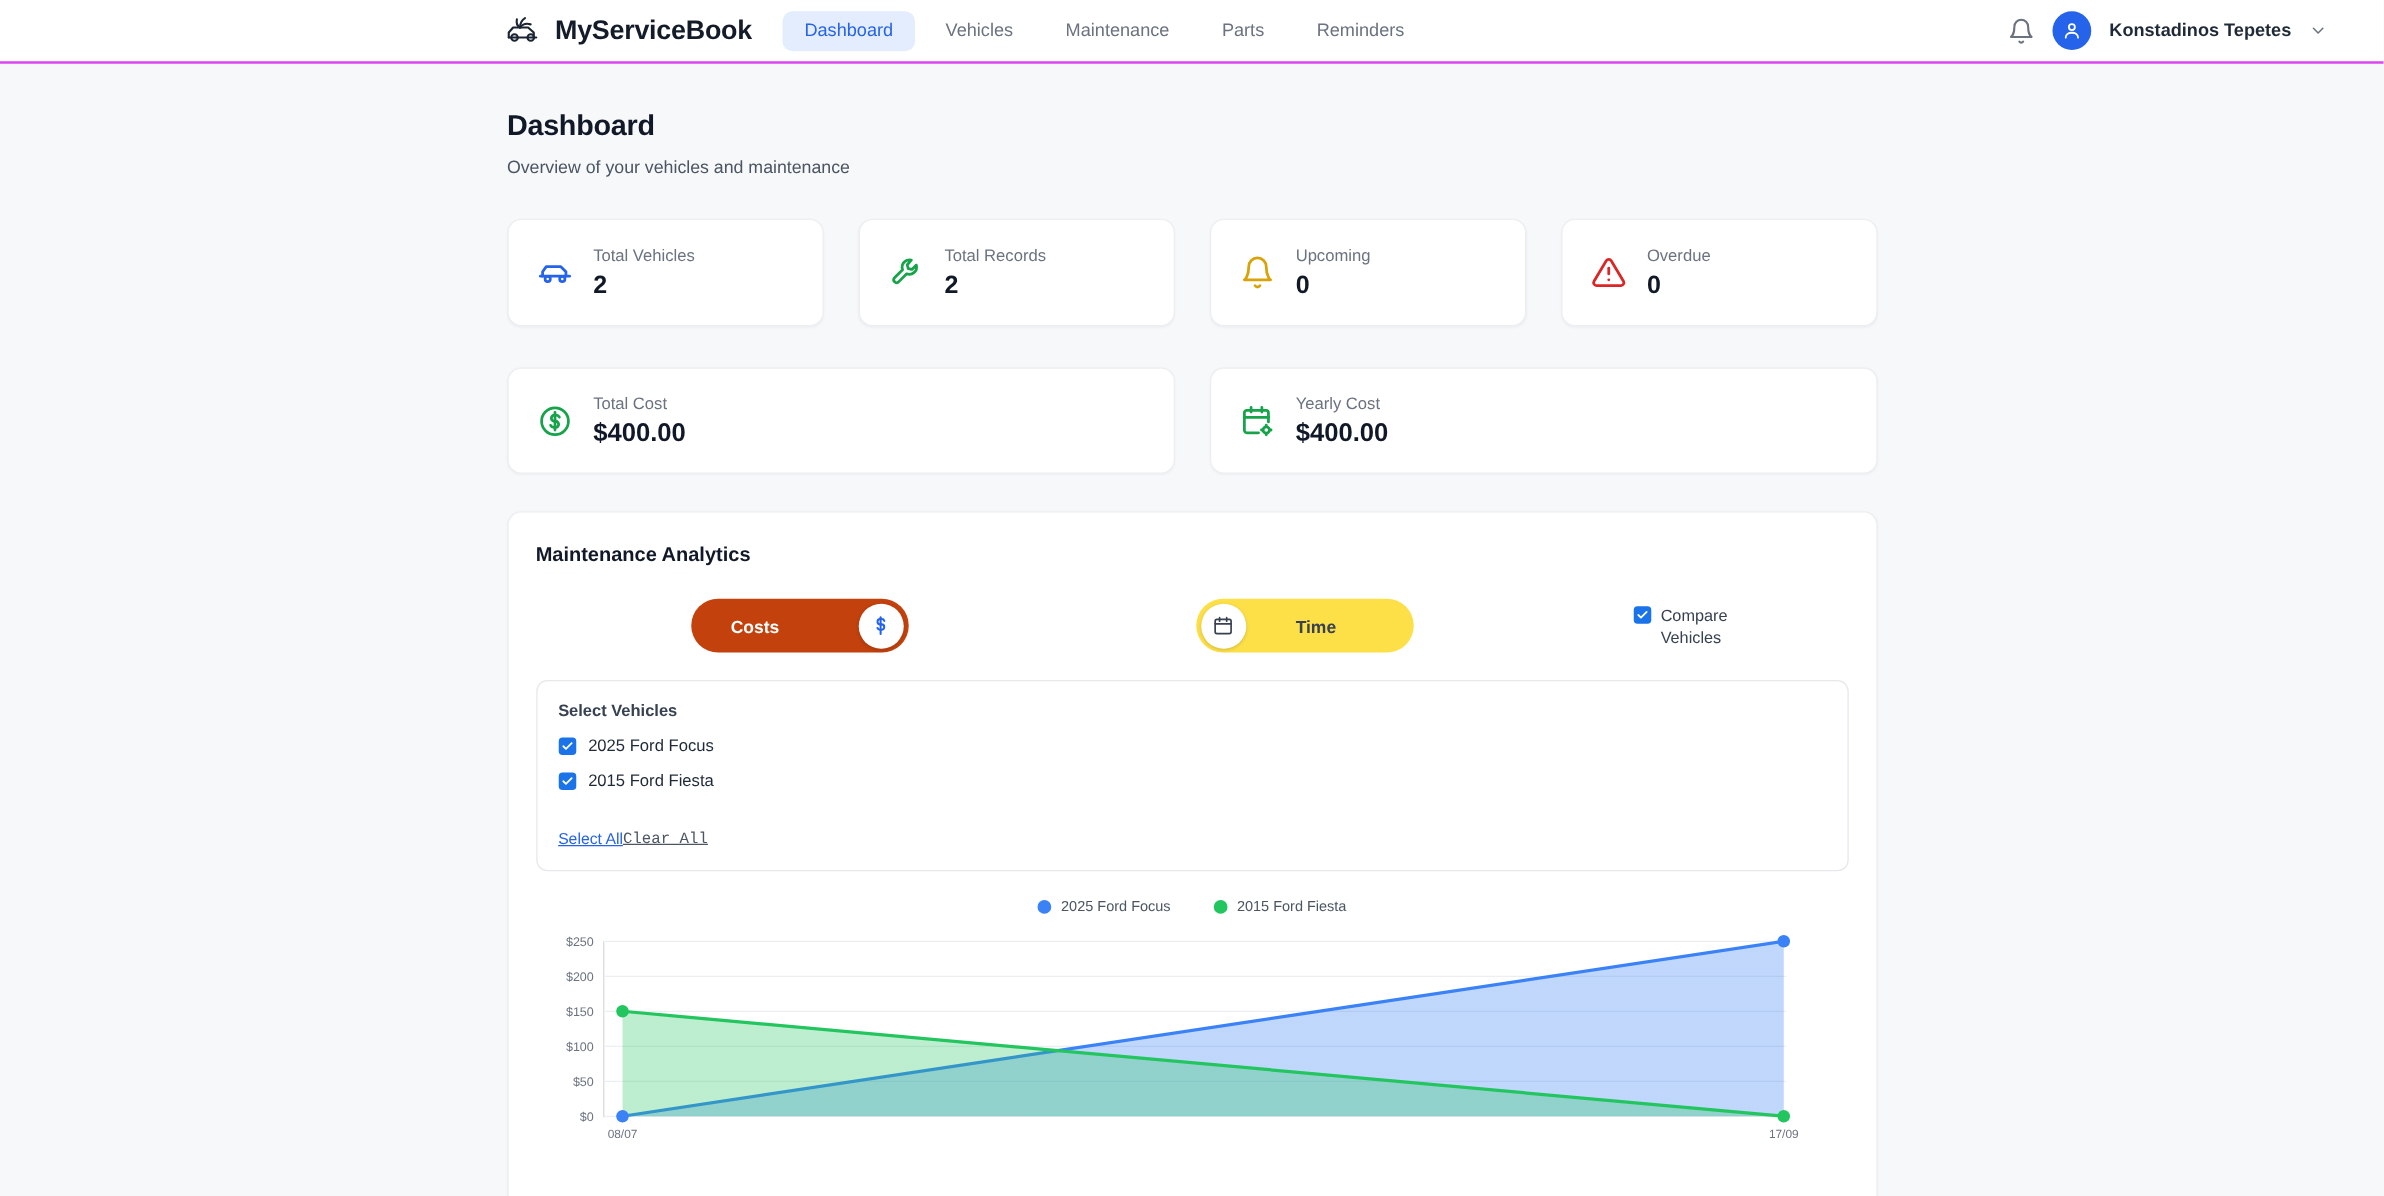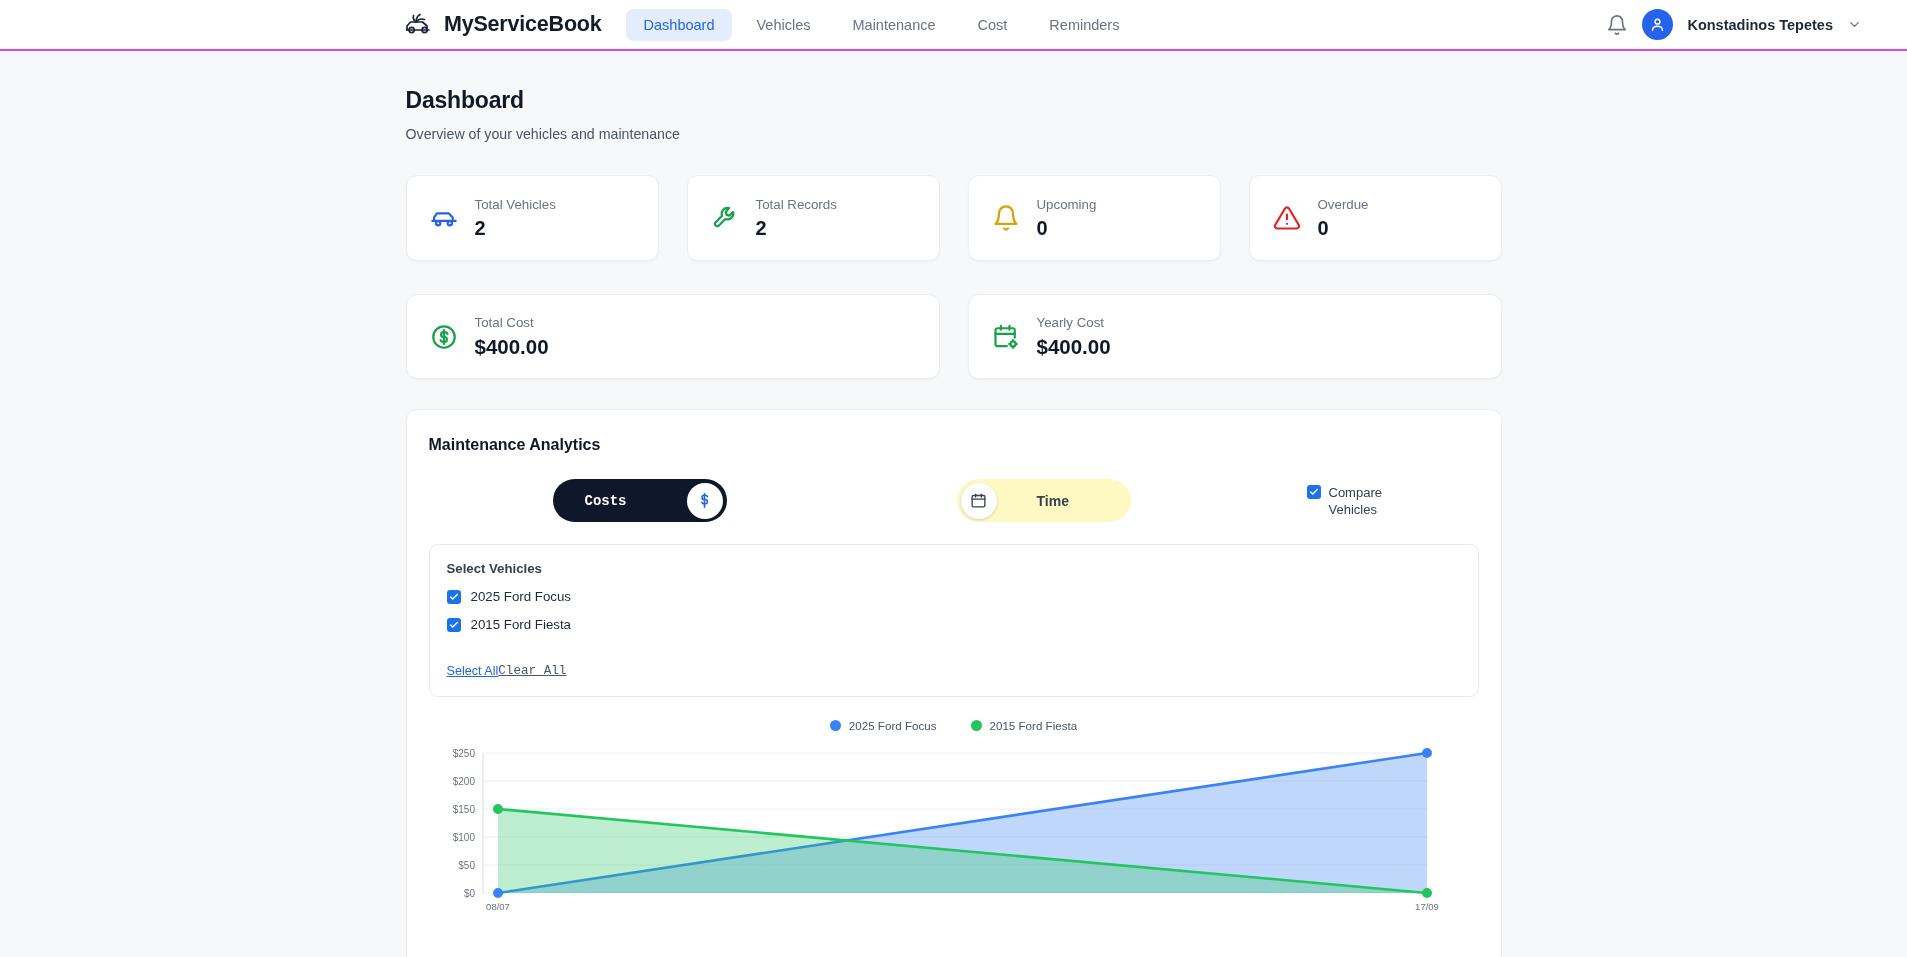--- a/index.html
+++ b/index.html
@@ -116,22 +116,22 @@
     gap: 0;
   }
   .toggle {
     width: 174px; height: 43px;
     border-radius: 22px;
     display: flex; align-items: center;
     position: relative;
     cursor: pointer;
     flex: none;
   }
-  .toggle.on { background: #0f172a; font-family: Liberation Mono, monospace; }
-  .toggle.off { background: #fef9c3; }
+  .toggle.on { background: #c2410c; }
+  .toggle.off { background: #fde047; }
   .toggle .label { font-size: 14px; font-weight: 600; }
   .toggle.on .label { color: #fff; margin-left: 32px; }
   .toggle.off .label { color: #374151; margin-left: 80px; }
   .knob {
     position: absolute;
     width: 36px; height: 36px;
     border-radius: 50%;
     background: #fff;
     box-shadow: 0 1px 3px rgba(16,24,40,.18);
     display: flex; align-items: center; justify-content: center;
@@ -205,21 +205,21 @@
         <path d="M13 10c-2.5-1.5-3-4-2.5-6.5"></path>
       </svg>
     </span>
     <span class="brand-name">MyServiceBook</span>
   </div>
 
   <nav class="nav">
     <div class="nav-item active">Dashboard</div>
     <div class="nav-item">Vehicles</div>
     <div class="nav-item">Maintenance</div>
-    <div class="nav-item">Cost</div>
+    <div class="nav-item">Parts</div>
     <div class="nav-item">Reminders</div>
   </nav>
 
   <div class="user-area">
     <span class="bell-btn">
       <svg viewBox="0 0 24 24" fill="none" stroke="currentColor" stroke-width="1.8" stroke-linecap="round" stroke-linejoin="round">
         <path d="M18 8A6 6 0 0 0 6 8c0 7-3 9-3 9h18s-3-2-3-9"></path>
         <path d="M13.7 21a2 2 0 0 1-3.4 0"></path>
       </svg>
     </span>

